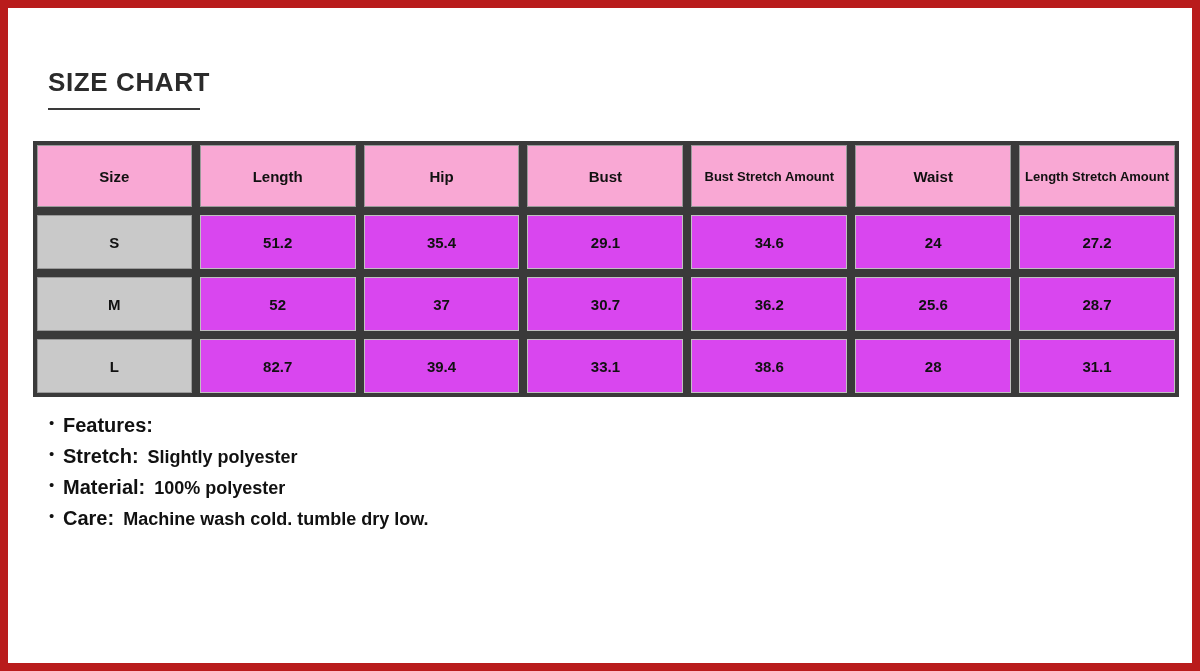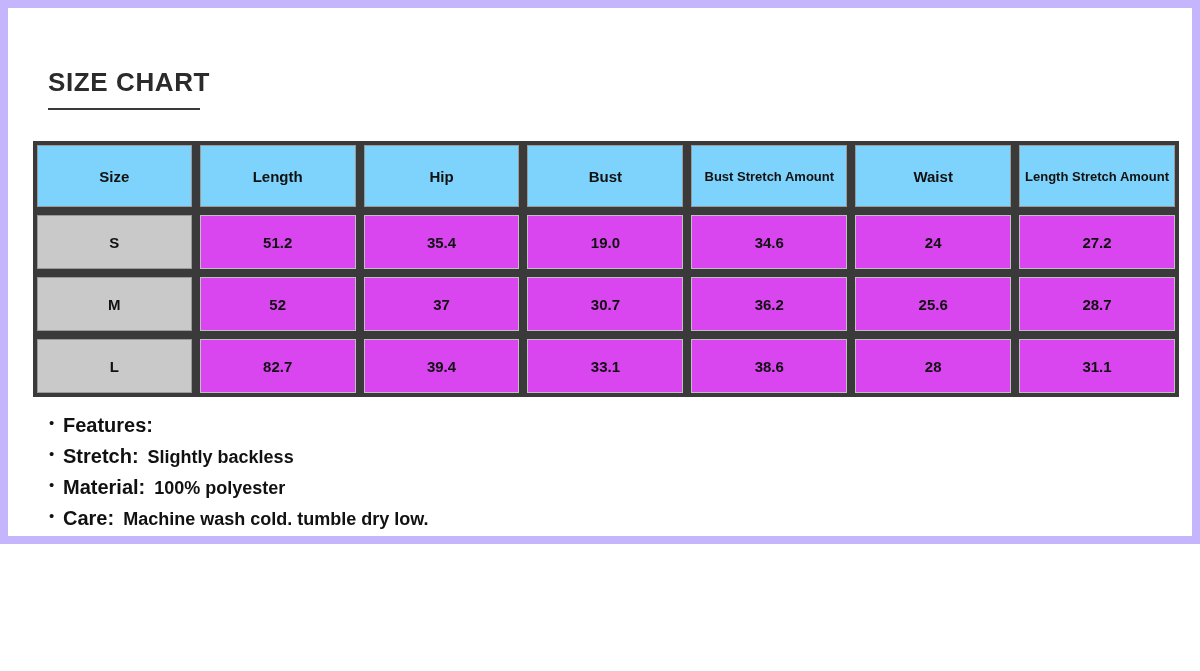--- a/index.html
+++ b/index.html
@@ -12,22 +12,22 @@
     height: 671px;
     font-family: "Liberation Sans", sans-serif;
     overflow: hidden;
   }
 
   
   .page {
     position: relative;
     box-sizing: border-box;
     width: 1200px;
-    height: 544px;
-    border: 8px solid #c4b5fd;
+    height: 671px;
+    border: 8px solid #b91c1c;
     background: #ffffff;
   }
   .page-inner {
     position: relative;
     box-sizing: border-box;
     width: 100%;
     height: 100%;
     border: 3px solid #ffffff;
     padding: 0;
   }
@@ -101,21 +101,21 @@
     padding: 0;
     height: 54px;
     text-align: center;
     vertical-align: middle;
     background: #d946ef;
     font-weight: bold;
     color: #111111;
     font-size: 15px;
   }
   table.size-table tr.head td {
-    background: #7dd3fc;
+    background: #f9a8d4;
     height: 62px;
     box-shadow: inset 0 0 0 1px #9a9a9a;
     font-size: 15px;
   }
   table.size-table tr.head td.small {
     font-size: 13px;
   }
   table.size-table td.sizecell {
     background: #c9c9c9;
     box-shadow: inset 0 0 0 1px #9a9a9a;
@@ -195,21 +195,21 @@
             <td>Bust</td>
             <td class="small">Bust Stretch Amount</td>
             <td>Waist</td>
             <td class="small">Length Stretch Amount</td>
           </tr>
 
           <tr>
             <td class="sizecell">S</td>
             <td class="datacell">51.2</td>
             <td class="datacell">35.4</td>
-            <td class="datacell">19.0</td>
+            <td class="datacell">29.1</td>
             <td class="datacell">34.6</td>
             <td class="datacell">24</td>
             <td class="datacell">27.2</td>
           </tr>
 
           <tr>
             <td class="sizecell">M</td>
             <td class="datacell">52</td>
             <td class="datacell">37</td>
             <td class="datacell">30.7</td>
@@ -234,21 +234,21 @@
     <div class="features">
 
       <div class="feature-row">
         <span class="bullet">•</span>
         <span class="f-label">Features:</span>
       </div>
 
       <div class="feature-row">
         <span class="bullet">•</span>
         <span class="f-label">Stretch:</span>
-        <span class="f-value">Slightly backless</span>
+        <span class="f-value">Slightly polyester</span>
       </div>
 
       <div class="feature-row">
         <span class="bullet">•</span>
         <span class="f-label">Material:</span>
         <span class="f-value">100% polyester</span>
       </div>
 
       <div class="feature-row">
         <span class="bullet">•</span>

